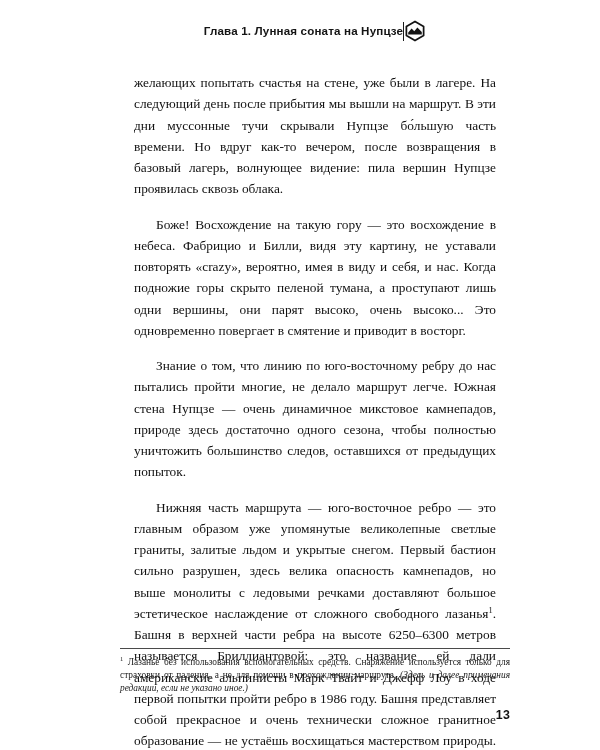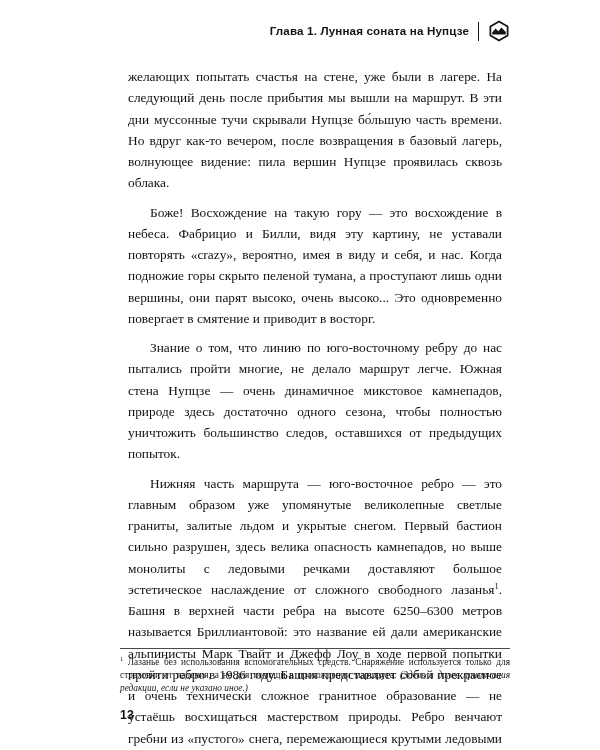--- a/index.html
+++ b/index.html
@@ -26,22 +26,21 @@
 
   
   .running-head {
     position: absolute;
     top: 18px;
     left: 120px;
     right: 90px;
     height: 26px;
     display: flex;
     align-items: center;
-    justify-content: flex-end;
-    gap: 9px;
+    justify-content: center;
   }
   .running-head-title {
     font-family: "Liberation Sans", "DejaVu Sans", sans-serif;
     font-size: 11.6px;
     font-weight: bold;
     letter-spacing: 0.15px;
     color: #141414;
     white-space: nowrap;
     line-height: 1;
   }
@@ -59,21 +58,21 @@
   }
 
   
   .text-column {
     position: absolute;
     left: 120px;
     top: 58px;
     width: 390px;
   }
   .para {
-    margin: 8px;
+    margin: 14px;
     font-size: 13.35px;
     line-height: 21.25px;
     text-align: justify;
     text-indent: 22px;
     hyphens: manual;
     -webkit-hyphens: manual;
     word-spacing: 0.1px;
   }
   .para.first {
     text-indent: 0;
@@ -112,21 +111,21 @@
   .footnote-note {
     font-style: italic;
   }
 
   
   .folio {
     position: absolute;
     left: 120px;
     width: 390px;
     top: 708px;
-    text-align: left;
+    text-align: right;
     font-family: "Liberation Sans", "DejaVu Sans", sans-serif;
     font-size: 12.4px;
     font-weight: bold;
     color: #111111;
     letter-spacing: 0.2px;
   }
 </style>
 </head>
 <body>
 

